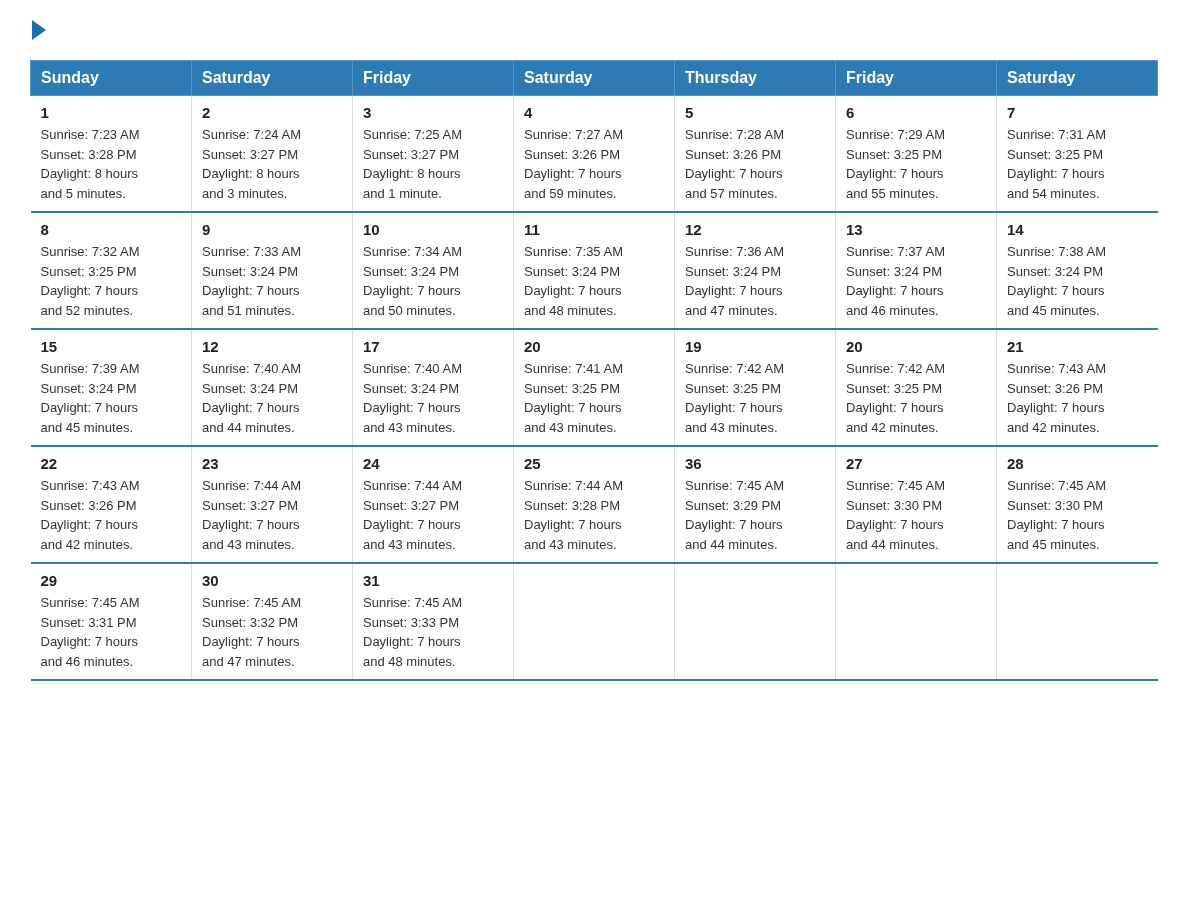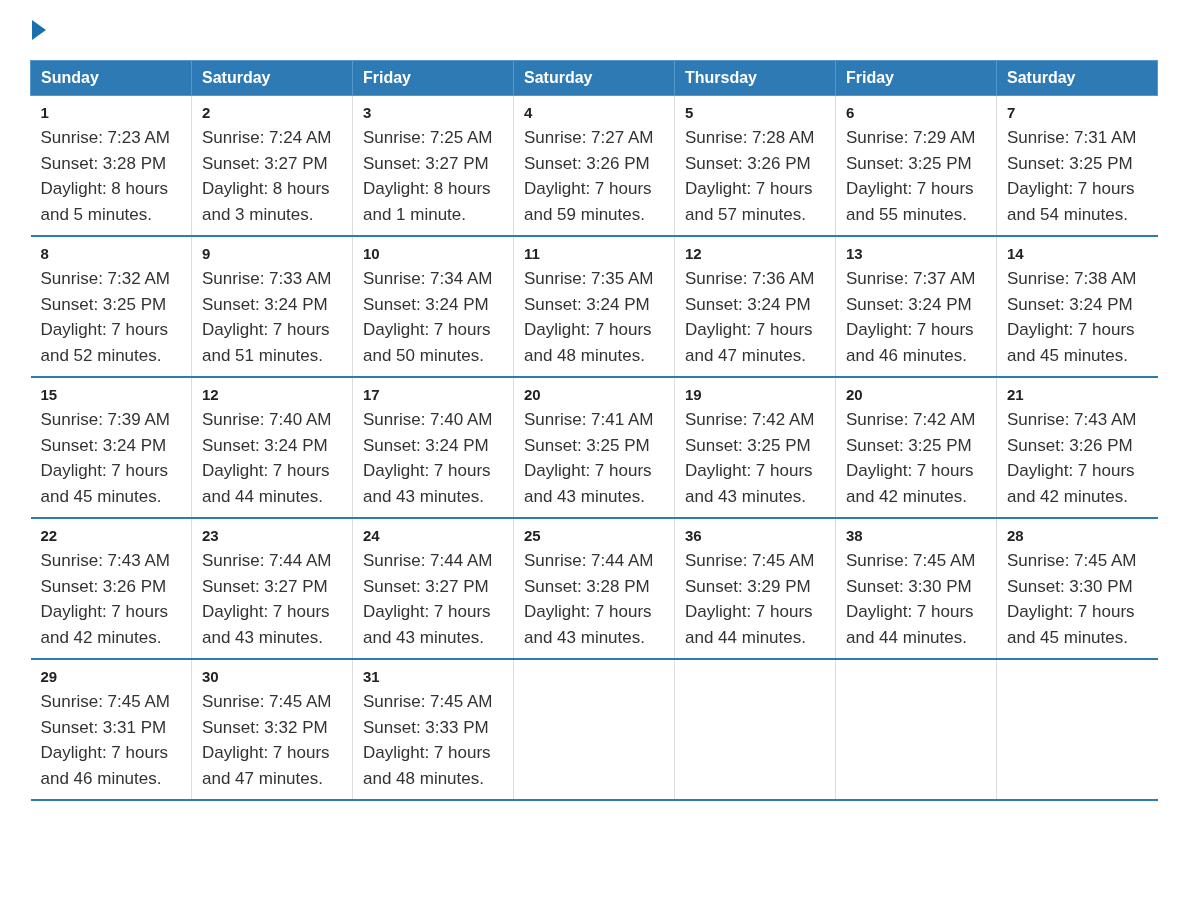--- a/index.html
+++ b/index.html
@@ -94,21 +94,21 @@
     tbody tr td.empty {
       background: #fff;
     }
     .day-number {
       font-size: 15px;
       font-weight: bold;
       margin-bottom: 4px;
       color: #222;
     }
     .day-info {
-      font-size: 17px;
+      font-size: 13px;
       color: #333;
       line-height: 1.5;
     }
   </style>
 </head>
 <body>
 
 <div class="header">
   <div class="logo">
     <div class="logo-text">
@@ -241,21 +241,21 @@
         </td>
         <td>
           <div class="day-number">25</div>
           <div class="day-info">Sunrise: 7:44 AM<br>Sunset: 3:28 PM<br>Daylight: 7 hours<br>and 43 minutes.</div>
         </td>
         <td>
           <div class="day-number">36</div>
           <div class="day-info">Sunrise: 7:45 AM<br>Sunset: 3:29 PM<br>Daylight: 7 hours<br>and 44 minutes.</div>
         </td>
         <td>
-          <div class="day-number">38</div>
+          <div class="day-number">27</div>
           <div class="day-info">Sunrise: 7:45 AM<br>Sunset: 3:30 PM<br>Daylight: 7 hours<br>and 44 minutes.</div>
         </td>
         <td>
           <div class="day-number">28</div>
           <div class="day-info">Sunrise: 7:45 AM<br>Sunset: 3:30 PM<br>Daylight: 7 hours<br>and 45 minutes.</div>
         </td>
       </tr>
       <tr>
         <td>
           <div class="day-number">29</div>

